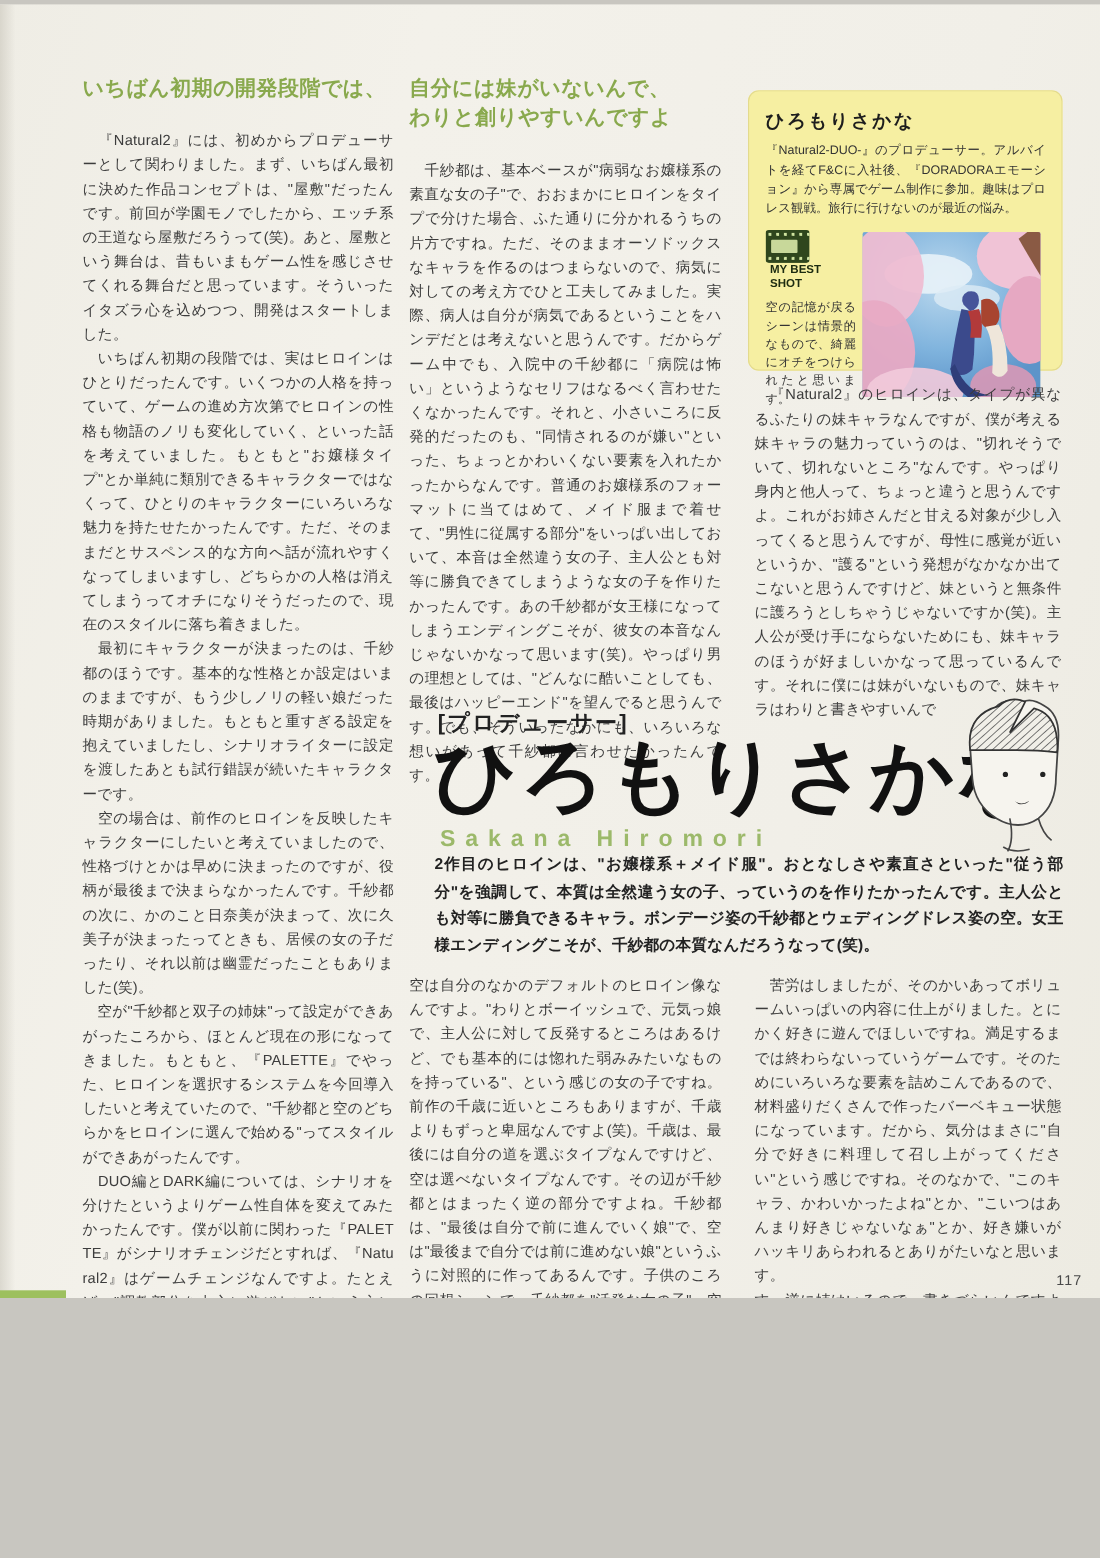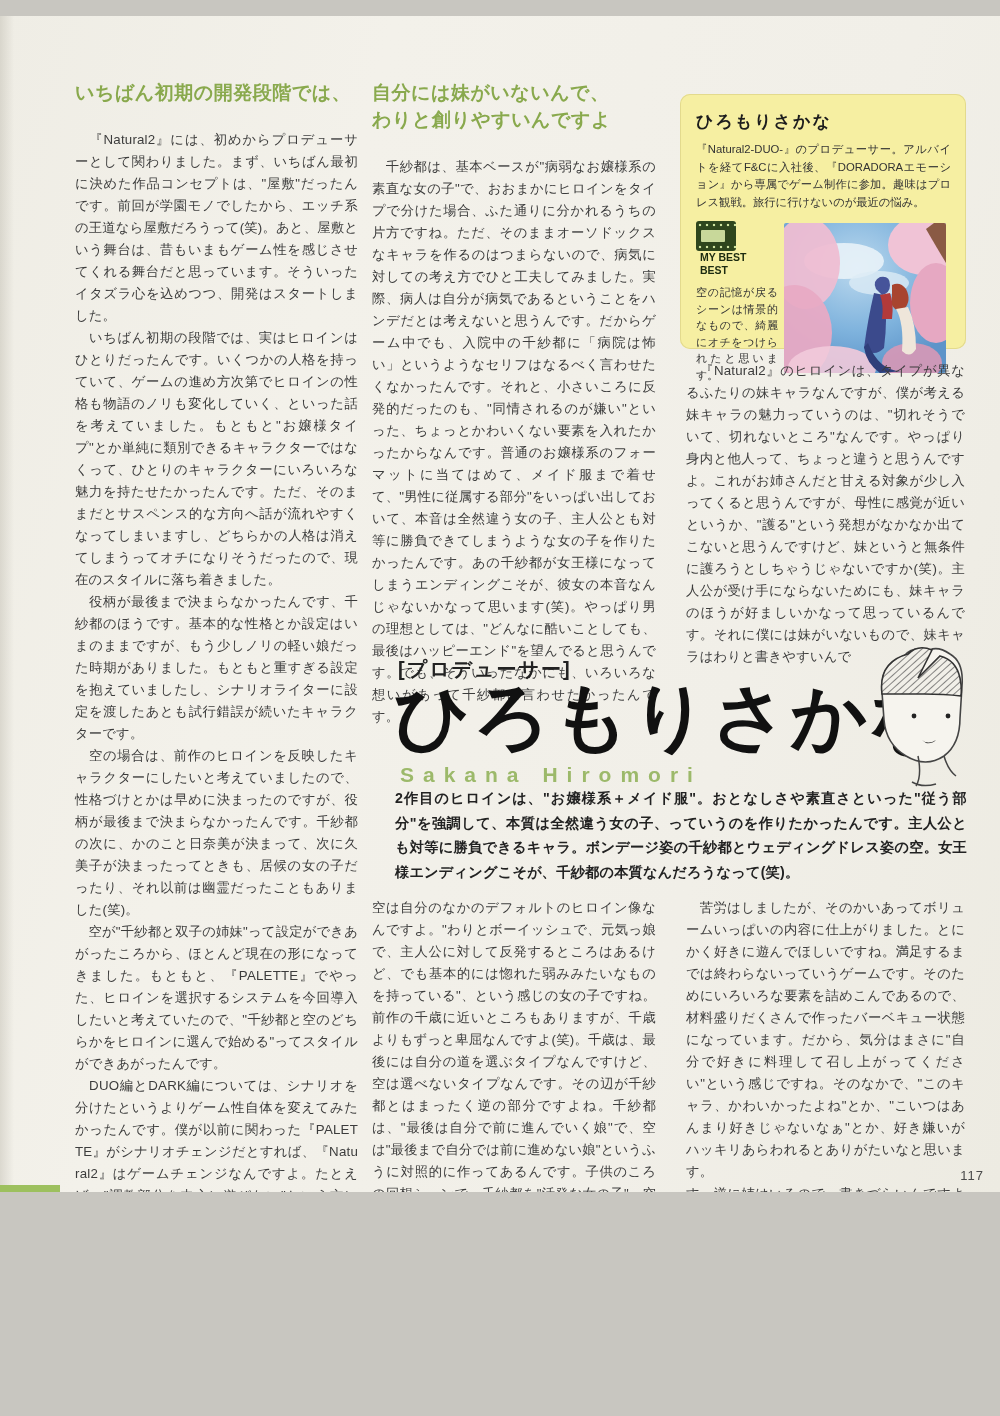--- a/index.html
+++ b/index.html
@@ -1,17 +1,17 @@
 <!DOCTYPE html>
 <html lang="ja"><head>
 <meta charset="utf-8">
 <style>
   html,body{margin:0;padding:0;}
   body{font-family:"Liberation Sans","DejaVu Sans",sans-serif;background:#c8c6c0;}
-  .page{position:relative;width:1000px;height:1176px;margin:16px auto;
+  .page{position:relative;width:1000px;height:1176px;margin:4px auto;
         background:linear-gradient(105deg,#efede5 0%,#f3f1ea 30%,#f1efe8 70%,#edebe2 100%);
         overflow:hidden;}
   
   .col{position:absolute;}
   .green-head{color:#89a94d;font-weight:bold;font-size:19px;line-height:1.42;letter-spacing:.5px;margin-bottom:22px;}
   .body-text p{margin:0;font-size:13.3px;line-height:22px;color:#3c3c3c;text-align:justify;
                letter-spacing:.2px;word-break:break-all;}
   .col1{left:75px;top:64px;width:283px;}
   .col2t{left:372px;top:64px;width:284px;}
   .col3t{left:686px;top:344px;width:279px;}
@@ -58,21 +58,21 @@
 <div class="page">
   <div class="paper-spine"></div>
 
   <div class="col col1">
     <div class="green-head">
       <div>いちばん初期の開発段階では、</div>
     </div>
     <div class="body-text">
       <p>　『Natural2』には、初めからプロデューサーとして関わりました。まず、いちばん最初に決めた作品コンセプトは、"屋敷"だったんです。前回が学園モノでしたから、エッチ系の王道なら屋敷だろうって(笑)。あと、屋敷という舞台は、昔もいまもゲーム性を感じさせてくれる舞台だと思っています。そういったイタズラ心を込めつつ、開発はスタートしました。</p>
       <p>　いちばん初期の段階では、実はヒロインはひとりだったんです。いくつかの人格を持っていて、ゲームの進め方次第でヒロインの性格も物語のノリも変化していく、といった話を考えていました。もともと"お嬢様タイプ"とか単純に類別できるキャラクターではなくって、ひとりのキャラクターにいろいろな魅力を持たせたかったんです。ただ、そのままだとサスペンス的な方向へ話が流れやすくなってしまいますし、どちらかの人格は消えてしまうってオチになりそうだったので、現在のスタイルに落ち着きました。</p>
-      <p>　役柄が最後まで決まらなかったんです、千紗都のほうです。基本的な性格とか設定はいまのままですが、もう少しノリの軽い娘だった時期がありました。もともと重すぎる設定を抱えていましたし、シナリオライターに設定を渡したあとも試行錯誤が続いたキャラクターです。</p>
+      <p>　最初にキャラクターが決まったのは、千紗都のほうです。基本的な性格とか設定はいまのままですが、もう少しノリの軽い娘だった時期がありました。もともと重すぎる設定を抱えていましたし、シナリオライターに設定を渡したあとも試行錯誤が続いたキャラクターです。</p>
       <p>　空の場合は、前作のヒロインを反映したキャラクターにしたいと考えていましたので、性格づけとかは早めに決まったのですが、役柄が最後まで決まらなかったんです。千紗都の次に、かのこと日奈美が決まって、次に久美子が決まったってときも、居候の女の子だったり、それ以前は幽霊だったこともありました(笑)。</p>
       <p>　空が"千紗都と双子の姉妹"って設定ができあがったころから、ほとんど現在の形になってきました。もともと、『PALETTE』でやった、ヒロインを選択するシステムを今回導入したいと考えていたので、"千紗都と空のどちらかをヒロインに選んで始める"ってスタイルができあがったんです。</p>
       <p>　DUO編とDARK編については、シナリオを分けたというよりゲーム性自体を変えてみたかったんです。僕が以前に関わった『PALETTE』がシナリオチェンジだとすれば、『Natural2』はゲームチェンジなんですよ。たとえば、"調教部分を中心に遊びたい"という方にはDARK編がありますし、DUO編のほうは、"女の子を順番に解いていくと、最後はオチに抜ける"という、『きゃんきゃんバニーシリーズ』に近い形式をとっています。また、ストーリーのノリも、本編とDUO編とDARK編では変えてあります。もともと『Natural2』が持っているふたつのゲーム性を明確にしたかったことと、せっかく作ったキャラクターたちととことんつき合ってほしいって思いがあったんです。</p>
     </div>
   </div>
 
   <div class="col col2t">
     <div class="green-head">
       <div>自分には妹がいないんで、</div>
       <div>わりと創りやすいんですよ</div>
@@ -83,21 +83,21 @@
   </div>
 
   <div class="profile">
     <h3>ひろもりさかな</h3>
     <p class="bio">『Natural2-DUO-』のプロデューサー。アルバイトを経てF&amp;Cに入社後、『DORADORAエモーション』から専属でゲーム制作に参加。趣味はプロレス観戦。旅行に行けないのが最近の悩み。</p>
     <div class="shot-row">
       <div class="shot-left">
         <span class="film"></span>
         <span class="shot-label">
           <span>MY BEST</span><br>
-          <span>BEST</span>
+          <span>SHOT</span>
         </span>
         <div class="shot-caption">空の記憶が戻るシーンは情景的なもので、綺麗にオチをつけられたと思います。</div>
       </div>
       <svg class="shot-img" viewBox="0 0 162 150" preserveAspectRatio="none">
         <defs>
           <radialGradient id="sky" cx="45%" cy="30%" r="70%">
             <stop offset="0%" stop-color="#bcd9ee"></stop>
               <stop offset="60%" stop-color="#7fb3dd"></stop>
               <stop offset="100%" stop-color="#5d94c9"></stop>
           </radialGradient>

